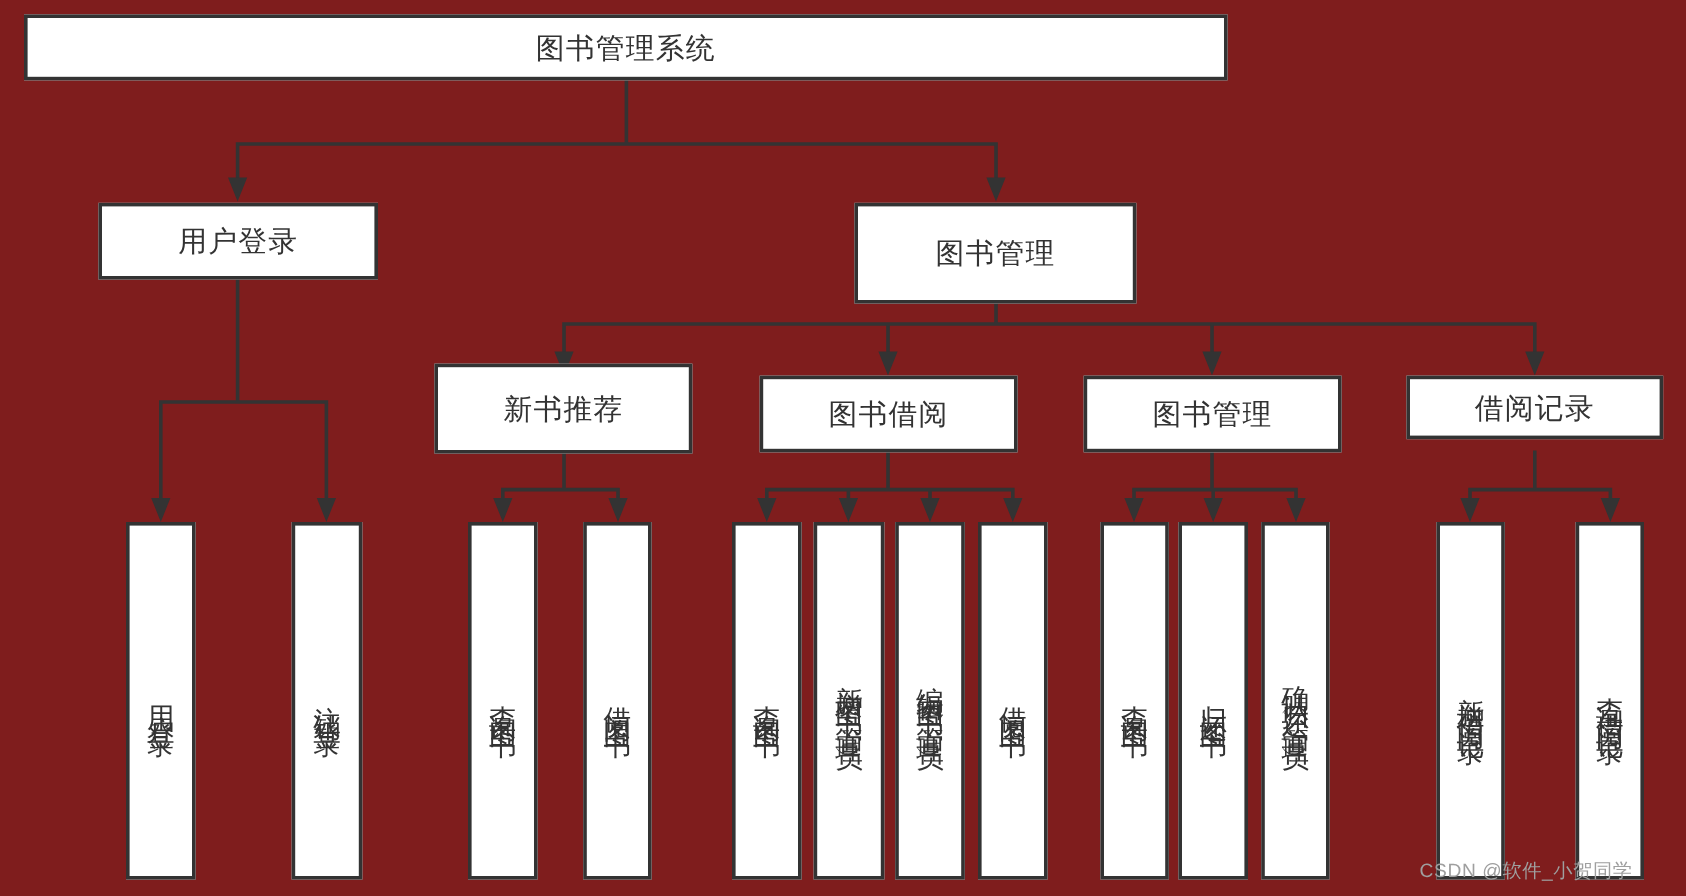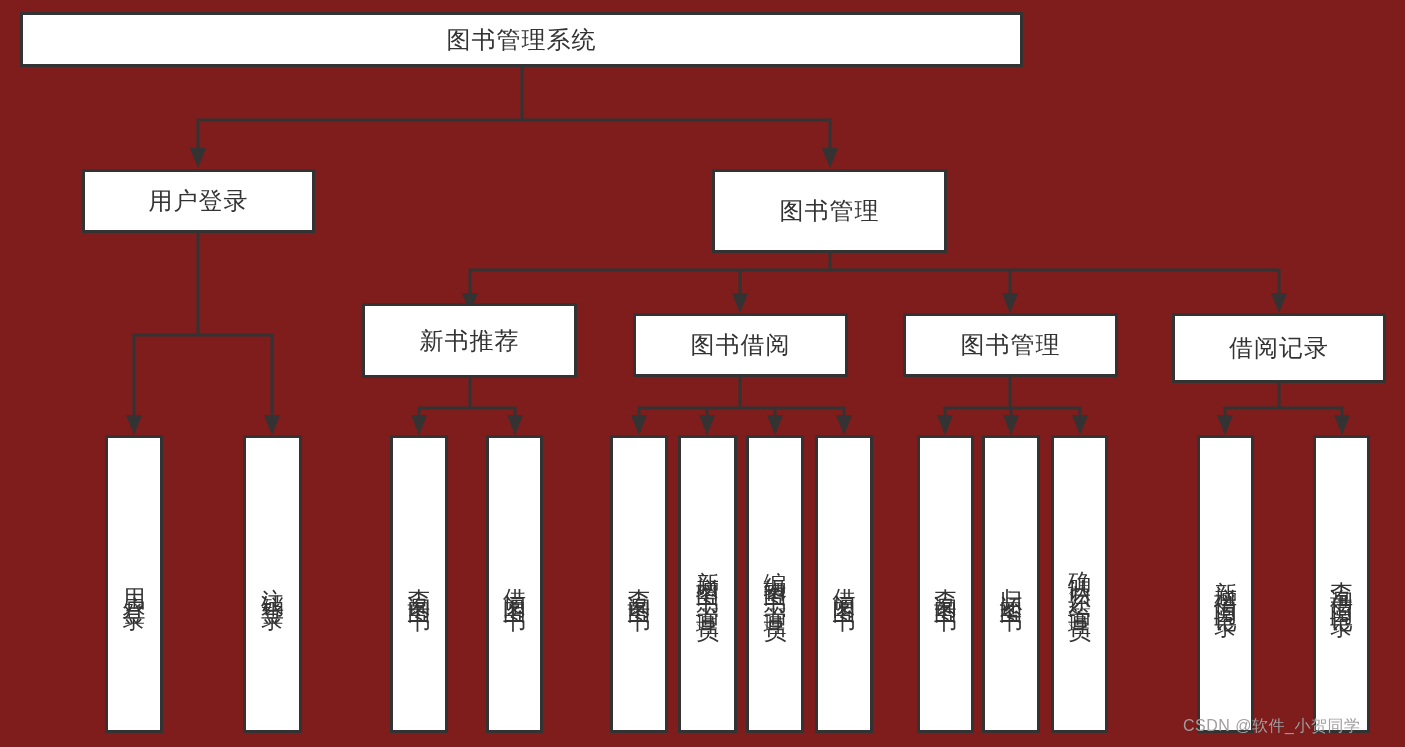--- a/index.html
+++ b/index.html
@@ -88,21 +88,21 @@
   </svg>
 
   <div class="node h-node" style="left:20px;top:12px;width:1003px;height:55px;">图书管理系统</div>
 
   <div class="node h-node" style="left:82px;top:169px;width:233px;height:64px;">用户登录</div>
   <div class="node h-node" style="left:712px;top:169px;width:235px;height:84px;">图书管理</div>
 
   <div class="node h-node" style="left:362px;top:303px;width:215px;height:75px;">新书推荐</div>
   <div class="node h-node" style="left:633px;top:313px;width:215px;height:64px;">图书借阅</div>
   <div class="node h-node" style="left:903px;top:313px;width:215px;height:64px;">图书管理</div>
-  <div class="node h-node" style="left:1172px;top:313px;width:214px;height:70px;">借阅记录</div>
+  <div class="node h-node" style="left:1172px;top:313px;width:214px;height:53px;">借阅记录</div>
 
   <div class="node v-node" style="left:105px;top:435px;width:58px;height:298px;">
     <span>用户登录</span>
   </div>
   <div class="node v-node" style="left:243px;top:435px;width:59px;height:298px;">
     <span>注销登录</span>
   </div>
   <div class="node v-node" style="left:390px;top:435px;width:58px;height:298px;">
     <span>查询图书</span>
   </div>

